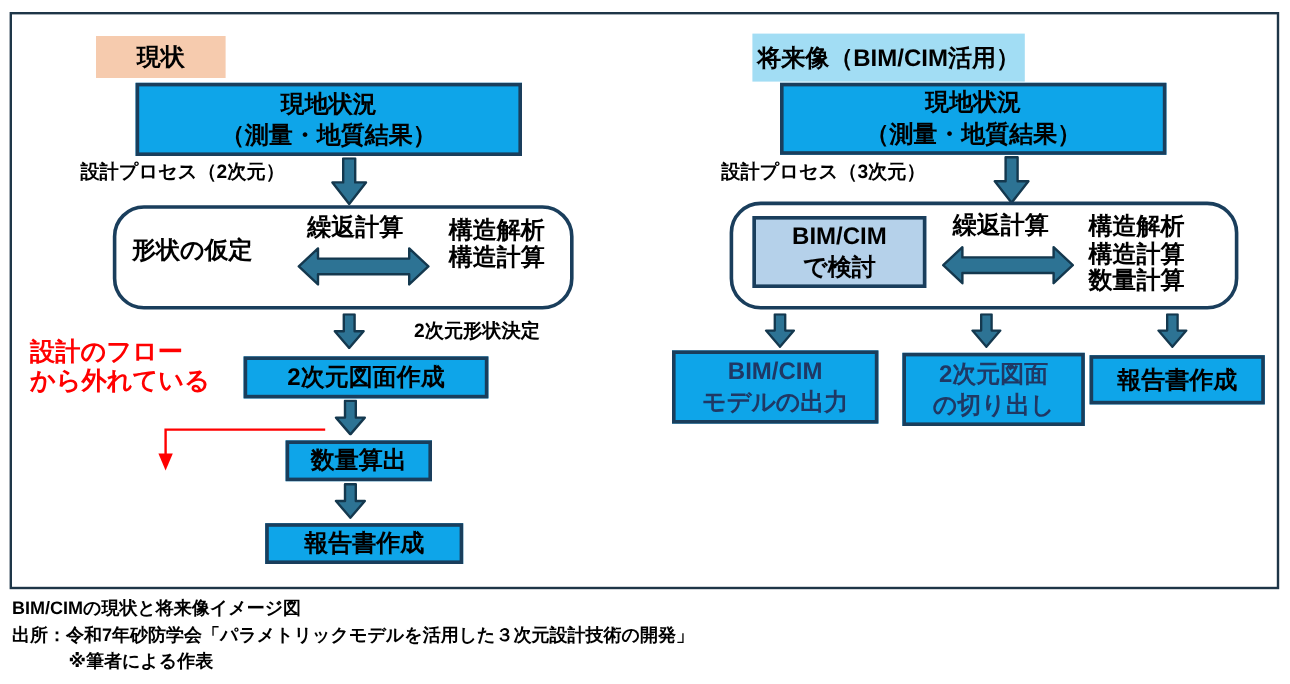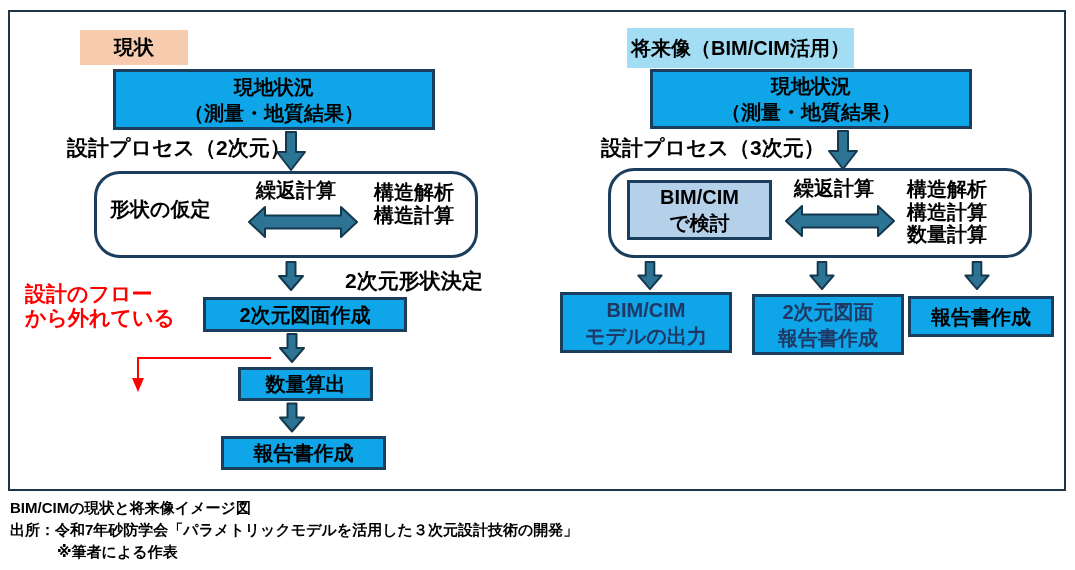--- a/index.html
+++ b/index.html
@@ -10,21 +10,21 @@
   .frame{position:absolute;border:2px solid var(--frame-border);background:transparent;}
   .box{position:absolute;background:#0ea5e9;border:3px solid var(--box-border);
        display:flex;align-items:center;justify-content:center;text-align:center;box-sizing:border-box;}
   .box span,.tag span,.txt{white-space:pre-line;}
   .box span{line-height:1.3;font-size:20px;}
   .rbox{position:absolute;background:#fff;border:3px solid var(--box-border);border-radius:26px;box-sizing:border-box;}
   .tag{position:absolute;display:flex;align-items:center;justify-content:center;text-align:center;box-sizing:border-box;}
   .tag span{font-size:20px;}
   .txt{position:absolute;font-size:20px;line-height:1.3;}
   .txt.tight{line-height:1.13;}
-  .proc{font-size:21px;}
+  .proc{font-size:16px;}
   .note{color:var(--red);font-size:21px;line-height:1.12;}
   .navytxt span{color:var(--navy-text);}
   .cap{position:absolute;font-size:15px;line-height:1.4;}
   svg{position:absolute;display:block;}
   .arrow-shape{fill:var(--arrow-fill);stroke:var(--arrow-stroke);stroke-width:2;stroke-linejoin:round;}
   .red-line{stroke:var(--red);stroke-width:2;fill:none;}
   .red-head{fill:var(--red);stroke:none;}
 </style>
 </head>
 <body>
@@ -71,21 +71,21 @@
 
   <svg style="left:278px;top:333px;" width="28" height="30" viewBox="0 0 28 30">
     <polygon class="arrow-shape" points="9.5,1 18.5,1 18.5,15 26,15 14,29 2,15 9.5,15"></polygon>
   </svg>
 
   <svg style="left:130px;top:351px;" width="142" height="44" viewBox="0 0 142 44">
     <path class="red-line" d="M141,7 H8 V28"></path>
     <polygon class="red-head" points="2,27 14,27 8,41"></polygon>
   </svg>
 
-  <div class="box" style="left:238px;top:367px;width:135px;height:34px;">
+  <div class="box" style="left:238px;top:367px;width:122px;height:34px;">
     <span>数量算出</span>
   </div>
 
 
   <svg style="left:278px;top:402px;" width="28" height="31" viewBox="0 0 28 30">
     <polygon class="arrow-shape" points="9.5,1 18.5,1 18.5,15 26,15 14,29 2,15 9.5,15"></polygon>
   </svg>
 
   <div class="box" style="left:221px;top:436px;width:165px;height:34px;">
     <span>報告書作成</span>
@@ -128,21 +128,21 @@
   <svg style="left:963px;top:261px;" width="28" height="29" viewBox="0 0 28 30">
     <polygon class="arrow-shape" points="9.5,1 18.5,1 18.5,15 26,15 14,29 2,15 9.5,15"></polygon>
   </svg>
 
   <div class="box navytxt" style="left:560px;top:292px;width:172px;height:61px;">
     <span>BIM/CIM
 モデルの出力</span>
   </div>
   <div class="box navytxt" style="left:752px;top:294px;width:152px;height:61px;">
     <span>2次元図面
-報告書作成</span>
+の切り出し</span>
   </div>
   <div class="box" style="left:908px;top:296px;width:146px;height:41px;">
     <span>報告書作成</span>
   </div>
 
   <div class="cap" style="left:10px;top:497px;">BIM/CIMの現状と将来像イメージ図</div>
   <div class="cap" style="left:10px;top:519px;">出所：令和7年砂防学会「パラメトリックモデルを活用した３次元設計技術の開発」</div>
   <div class="cap" style="left:57px;top:541px;">※筆者による作表</div>
 
 </div>

